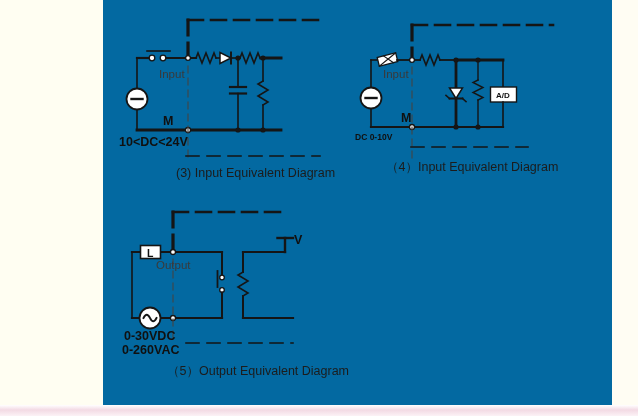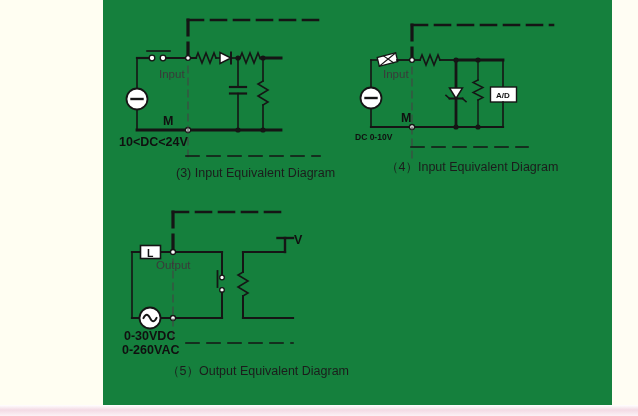--- a/index.html
+++ b/index.html
@@ -1,18 +1,18 @@
 <!DOCTYPE html>
 <html style="--line: #151515;"><head>
 <meta charset="utf-8">
 <style>
   html,body{margin:0;padding:0;background:#fff;}
   .canvas{
     position:relative;width:638px;height:416px;overflow:hidden;
-    background:#15803d;font-family:"Liberation Sans",sans-serif;
+    background:#0369a1;font-family:"Liberation Sans",sans-serif;
   }
   .strip-left{position:absolute;left:0;top:0;width:103px;height:416px;background:#fffef2;}
   .strip-right{position:absolute;right:0;top:0;width:26px;height:416px;background:#fffdf3;}
   .bottom-bar{position:absolute;left:0;top:405px;width:638px;height:11px;
     background:linear-gradient(#ffffff 0%,#f3dae4 45%,#fcf2f6 100%);}
   svg.schematic{position:absolute;left:0;top:0;}
   .wire{stroke:var(--line,#151515);fill:none;stroke-linecap:square;}
   .w11{stroke-width:1.1}.w14{stroke-width:1.4}.w16{stroke-width:1.6}
   .w18{stroke-width:1.8}.w2{stroke-width:2}.w22{stroke-width:2.2}
   .w24{stroke-width:2.4}.w26{stroke-width:2.6}.w28{stroke-width:2.8}

